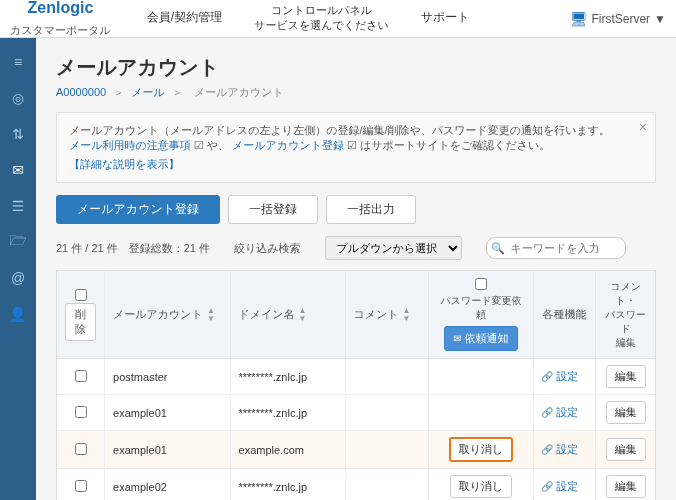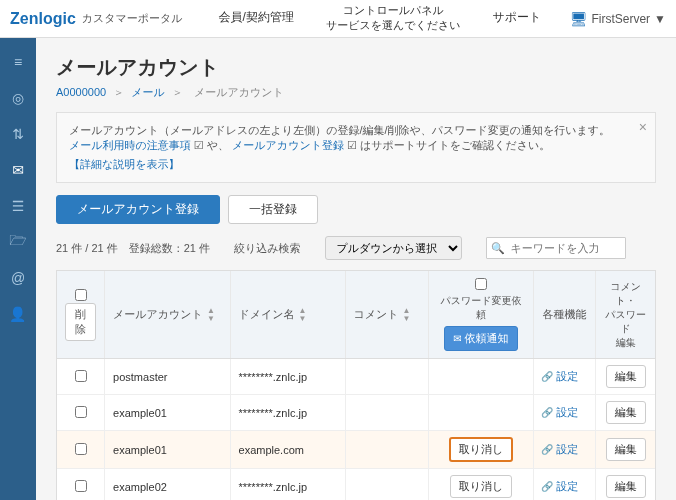--- a/index.html
+++ b/index.html
@@ -3,21 +3,21 @@
   <meta charset="utf-8">
   <style>
     * { box-sizing: border-box; margin: 0; padding: 0; }
     body { font-family: 'Helvetica Neue', Arial, sans-serif; font-size: 12px; color: #333; background: #f0f0f0; width: 676px; min-height: 500px; overflow: hidden; }
 
     
     .top-nav {
       display: flex; align-items: center; background: #fff; border-bottom: 1px solid #ddd;
       height: 38px; padding: 0 10px;
     }
-    .logo-area { display: flex; align-items: center; gap: 6px; margin-right: 20px; }
+    .logo-area { display: flex; align-items: center; gap: 6px; margin-right: 20px; flex-direction: column; }
     .logo-text { font-size: 16px; font-weight: bold; color: #1a6eb5; }
     .logo-sub { font-size: 11px; color: #555; }
     .nav-items { display: flex; flex: 1; align-items: center; }
     .nav-item { padding: 0 16px; font-size: 12px; color: #333; cursor: pointer; height: 38px; display: flex; align-items: center; border-bottom: 2px solid transparent; }
     .nav-item-multi { display: flex; flex-direction: column; align-items: center; font-size: 11px; }
     .user-area { margin-left: auto; display: flex; align-items: center; gap: 4px; font-size: 12px; color: #555; }
     .server-icon { color: #1a6eb5; font-size: 14px; }
 
     
     .layout { display: flex; }
@@ -42,21 +42,21 @@
 
     
     .toolbar { display: flex; gap: 8px; margin-bottom: 12px; align-items: center; }
     .btn { padding: 5px 20px; border: 1px solid #ccc; background: #fff; cursor: pointer; font-size: 12px; border-radius: 3px; color: #333; }
     .btn-primary { background: #2c7bbf; color: #fff; border-color: #2c7bbf; }
 
     
     .filter-row { display: flex; align-items: center; gap: 24px; margin-bottom: 10px; font-size: 11px; color: #555; }
     .filter-row select { padding: 4px 7px; border: 1px solid #ccc; font-size: 11px; border-radius: 3px; }
     .search-input-wrap { position: relative; display: flex; align-items: center; }
-    .search-input-wrap input { padding: 4px 8px 4px 24px; border: 1px solid #ccc; font-size: 11px; border-radius: 1px; width: 140px; }
+    .search-input-wrap input { padding: 4px 8px 4px 24px; border: 1px solid #ccc; font-size: 11px; border-radius: 9px; width: 140px; }
     .search-icon-inline { position: absolute; left: 6px; color: #999; font-size: 11px; }
 
     
     .table-wrap { background: #fff; border: 1px solid #ddd; }
     table { width: 100%; border-collapse: collapse; font-size: 11px; }
     thead { background: #f0f4f8; }
     th { padding: 7px 8px; border-bottom: 1px solid #ddd; border-right: 1px solid #e8e8e8; font-weight: normal; color: #555; text-align: left; vertical-align: middle; }
     th:last-child, td:last-child { border-right: none; }
     td { padding: 6px 8px; border-bottom: 1px solid #eee; border-right: 1px solid #eee; vertical-align: middle; color: #333; }
     tr:last-child td { border-bottom: none; }
@@ -146,20 +146,21 @@
         <a>メールアカウント登録</a>
         <span> ☑ </span>
         <span>はサポートサイトをご確認ください。</span>
       </div>
       <div class="detail-link">【詳細な説明を表示】</div>
     </div>
 
     <div class="toolbar">
       <button class="btn btn-primary">メールアカウント登録</button>
       <button class="btn">一括登録</button>
+      <button class="btn">一括出力</button>
     </div>
 
     <div class="filter-row">
       <span>21 件 / 21 件　登録総数：21 件</span>
       <span>絞り込み検索</span>
       <select>
         <option>プルダウンから選択</option>
       </select>
       <div class="search-input-wrap">
         <span class="search-icon-inline">🔍</span>

